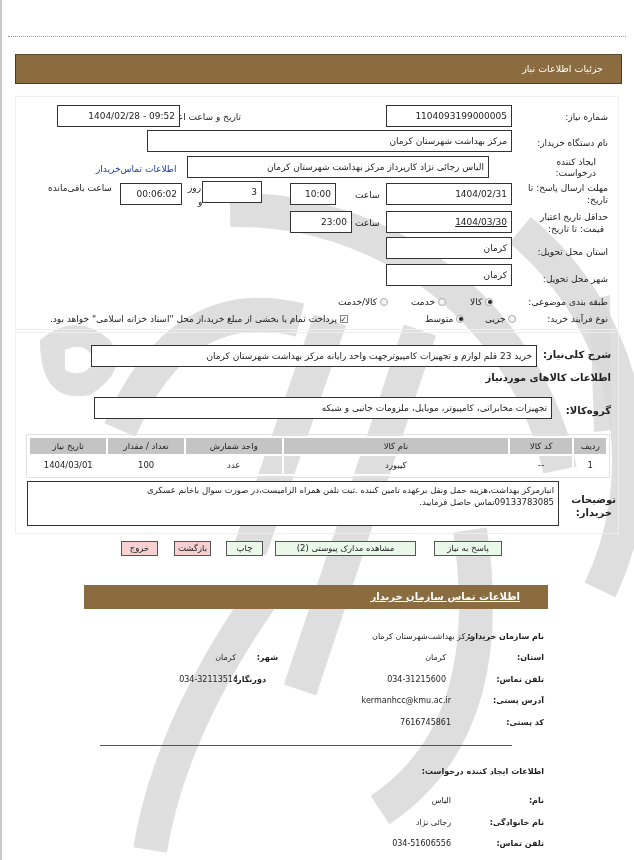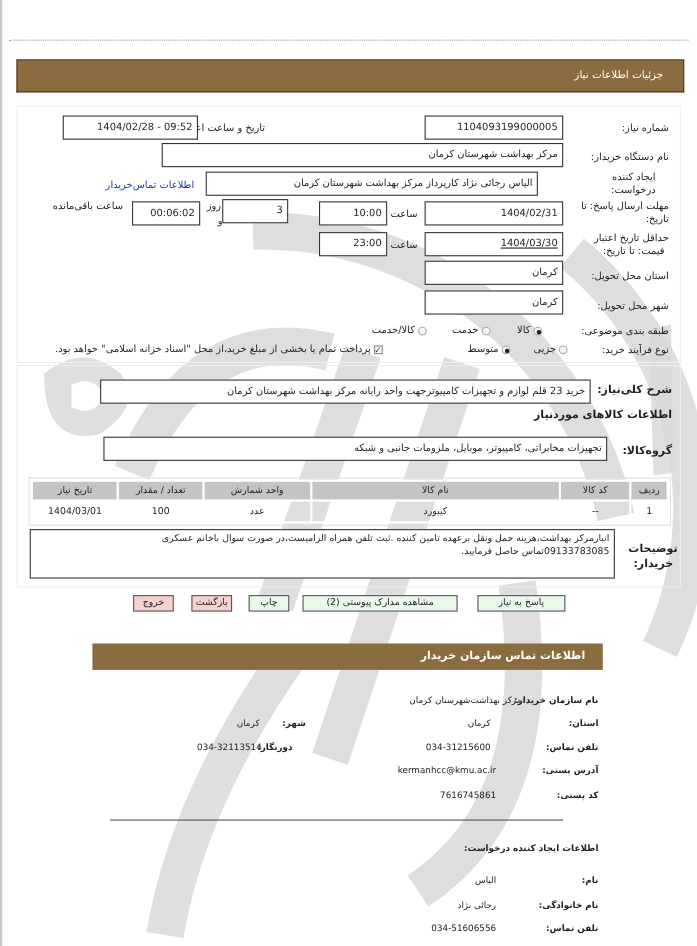--- a/index.html
+++ b/index.html
@@ -74,21 +74,21 @@
 
   .btn {
     position: absolute; height: 15px; border: 1px solid #555; font-size: 8.5px; line-height: 13px;
     text-align: center; z-index: 2; cursor: pointer;
   }
   .btn.green { background: #eaf8ea; }
   .btn.pink { background: #f7d0d0; }
 
   .header2 {
     position: absolute; left: 84px; top: 585px; width: 464px; height: 24px;
-    background: #8b6b40; color: #fff; font-weight: bold; font-size: 10px; line-height: 24px; padding-right: 16px;
+    background: #8b6b40; color: #fff; font-weight: bold; font-size: 10px; line-height: 24px; padding-right: 28px; text-decoration: underline;
   }
   .info { position: absolute; font-size: 8px; white-space: nowrap; z-index: 2; }
   .info.b { font-weight: bold; }
   .hr2 { position: absolute; left: 100px; top: 745px; width: 412px; border-top: 1px solid #555; }
 </style>
 </head>
 <body>
 
 <div class="left-rule"></div>
 <div class="top-dotted"></div>
@@ -125,21 +125,21 @@
 
 <span class="lbl" style="right:38px;top:157px;">ایجاد کننده</span>
 <span class="lbl" style="right:38px;top:168px;">درخواست:</span>
 <div class="box" style="left:187px;top:156px;width:302px;">الیاس  رجائی نژاد  کارپرداز مرکز بهداشت  شهرستان کرمان</div>
 <span class="lbl link" style="left:96px;top:164px;">اطلاعات تماس‌خریدار</span>
 
 <span class="lbl" style="right:26px;top:183px;">مهلت ارسال  پاسخ: تا</span>
 <span class="lbl" style="right:26px;top:195px;">تاریخ:</span>
 <div class="box num" style="left:386px;top:183px;width:126px;">1404/02/31</div>
 <span class="lbl" style="left:355px;top:190px;">ساعت</span>
-<div class="box num" style="left:290px;top:183px;width:62px;">10:00</div>
+<div class="box num" style="left:290px;top:183px;width:46px;">10:00</div>
 <div class="box num" style="left:202px;top:181px;width:60px;">3</div>
 <span class="lbl" style="left:188px;top:183px;">روز</span>
 <span class="lbl" style="left:198px;top:197px;">و</span>
 <div class="box num" style="left:120px;top:183px;width:62px;">00:06:02</div>
 <span class="lbl" style="left:48px;top:183px;">ساعت باقی‌مانده</span>
 
 <span class="lbl" style="right:26px;top:212px;">حداقل  تاریخ  اعتبار</span>
 <span class="lbl" style="right:30px;top:224px;">قیمت: تا تاریخ:</span>
 <div class="box num" style="left:386px;top:211px;width:126px;text-decoration:underline;">1404/03/30</div>
 <span class="lbl" style="left:355px;top:218px;">ساعت</span>
@@ -212,21 +212,21 @@
   </tbody>
 </table>
 
 <span class="lbl bold" style="right:18px;top:494px;">توضیحات</span>
 <span class="lbl bold" style="right:22px;top:507px;">خریدار:</span>
 <div class="desc-box">
   <div>انبارمرکز بهداشت،هزینه حمل ونقل برعهده تامین کننده .ثبت تلفن همراه الزامیست،در صورت سوال باخانم عسکری</div>
   <div>09133783085تماس حاصل فرمایید.</div>
 </div>
 
-<div class="btn green" style="left:434px;top:541px;width:80px;">پاسخ به نیاز</div>
+<div class="btn green" style="left:434px;top:541px;width:68px;">پاسخ به نیاز</div>
 <div class="btn green" style="left:275px;top:541px;width:141px;">مشاهده مدارک پیوستی (2)</div>
 <div class="btn green" style="left:226px;top:541px;width:37px;">چاپ</div>
 <div class="btn pink" style="left:174px;top:541px;width:37px;">بازگشت</div>
 <div class="btn pink" style="left:121px;top:541px;width:37px;">خروج</div>
 
 <div class="header2">اطلاعات تماس سازمان خریدار</div>
 
 <span class="info b" style="right:90px;top:632px;">نام سازمان خریدار:</span>
 <span class="info" style="right:160px;top:632px;">مرکز بهداشت‌شهرستان کرمان</span>
 

